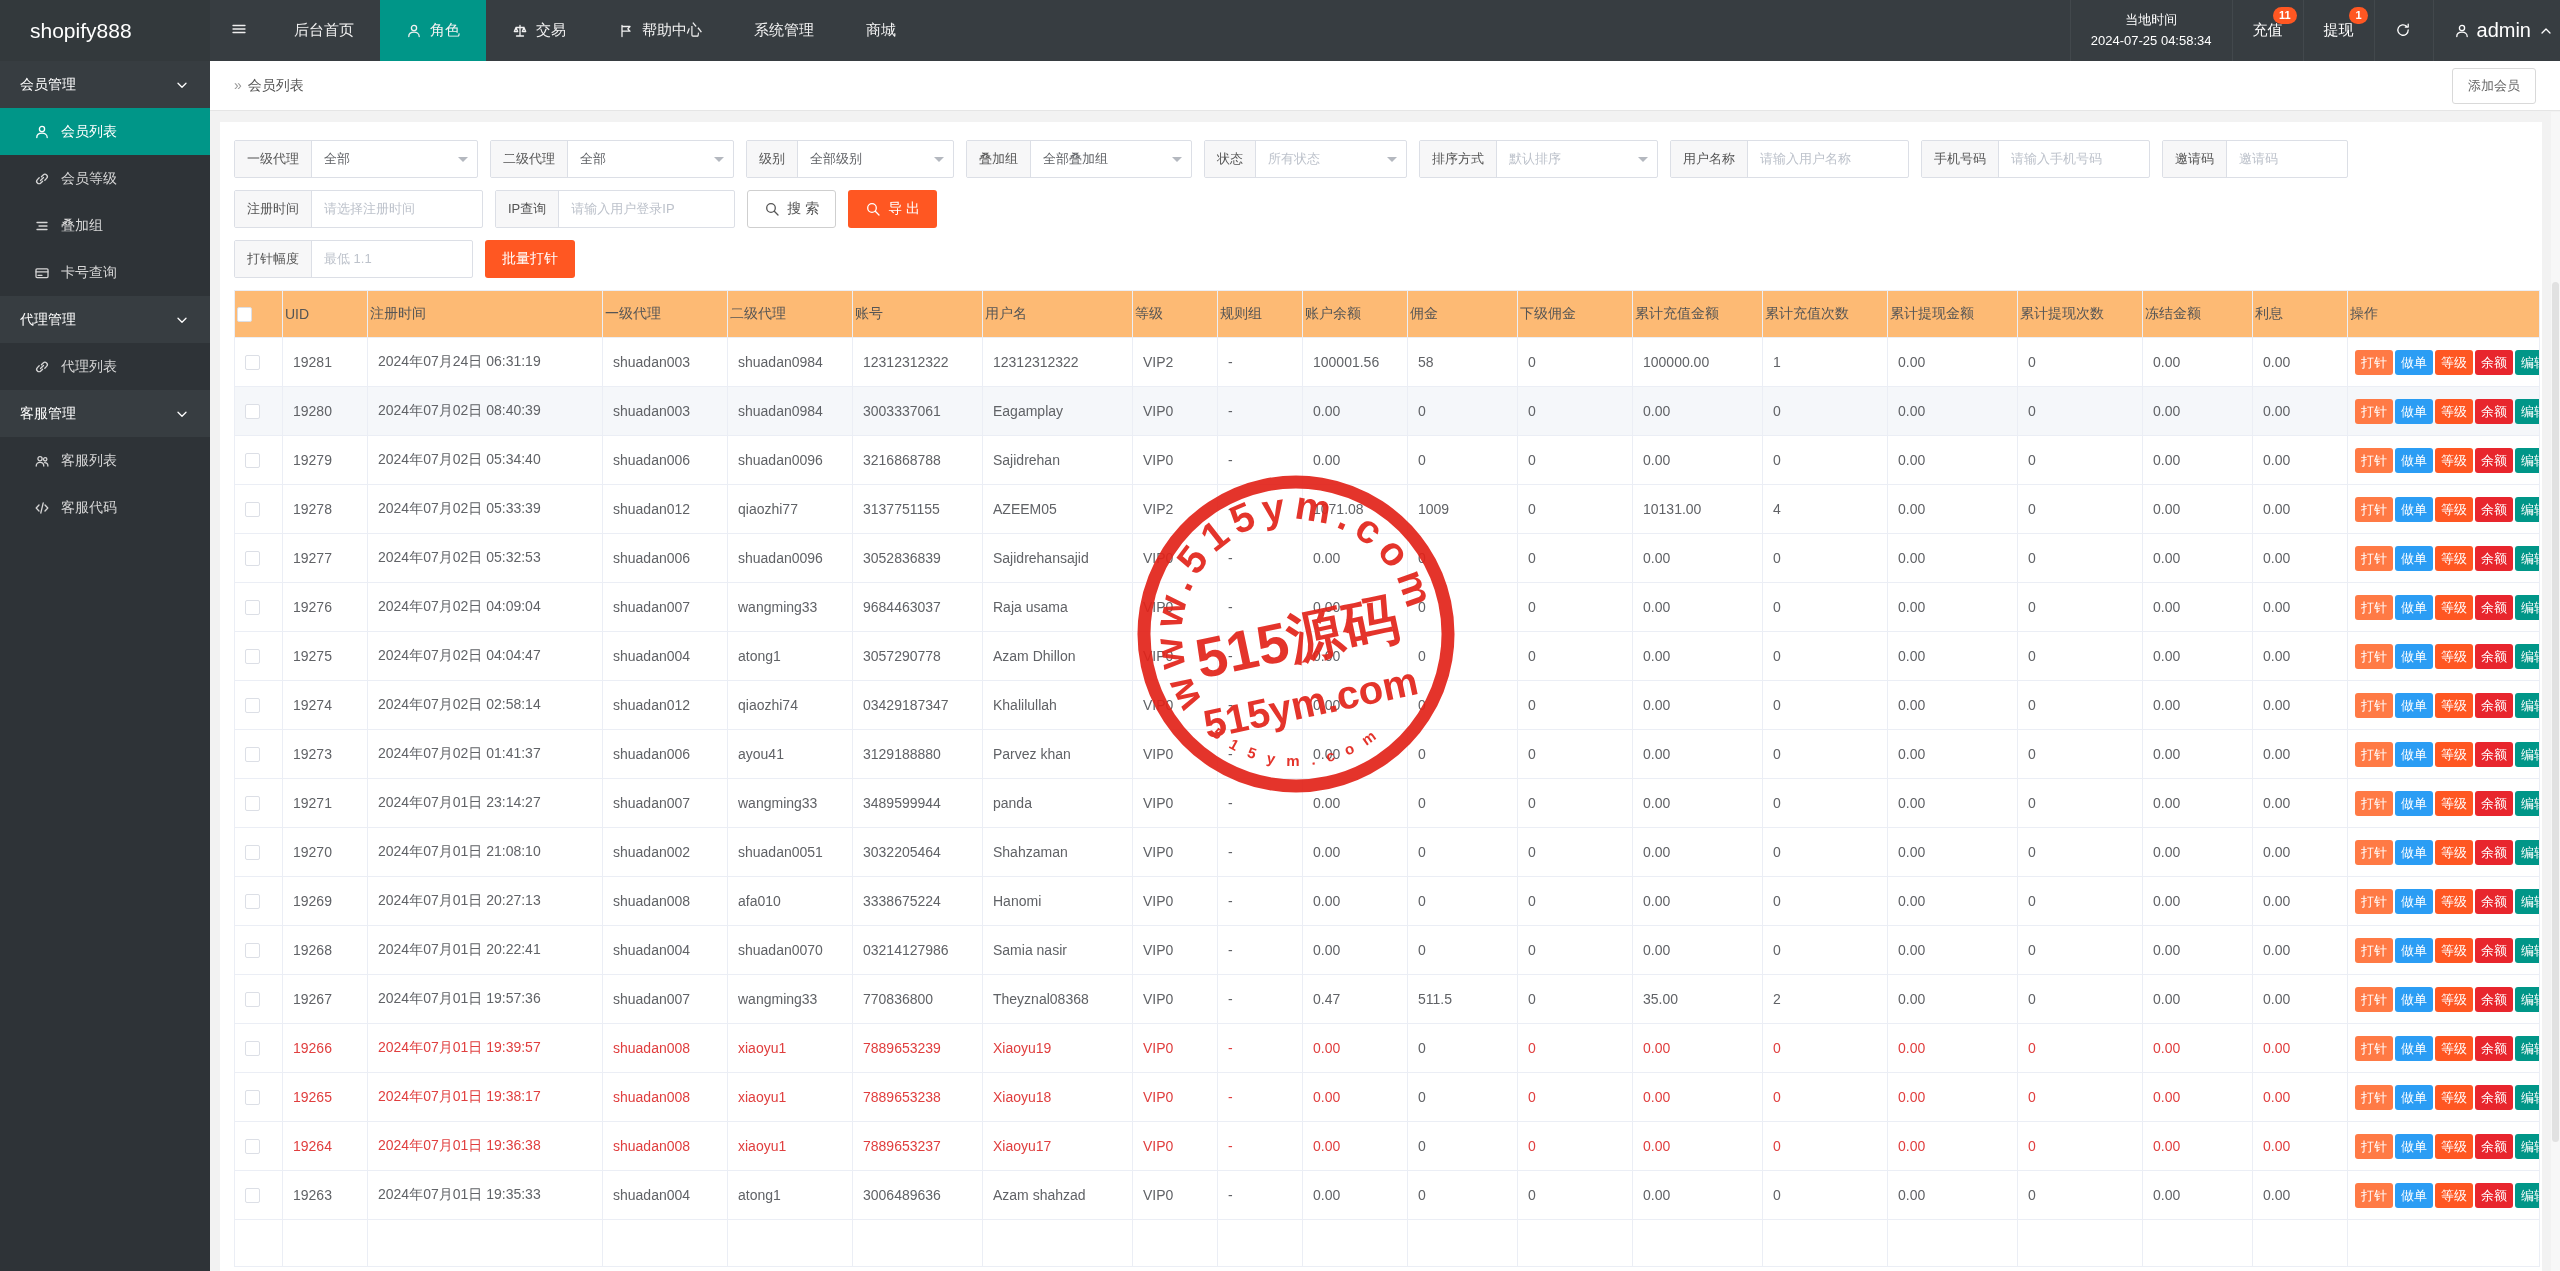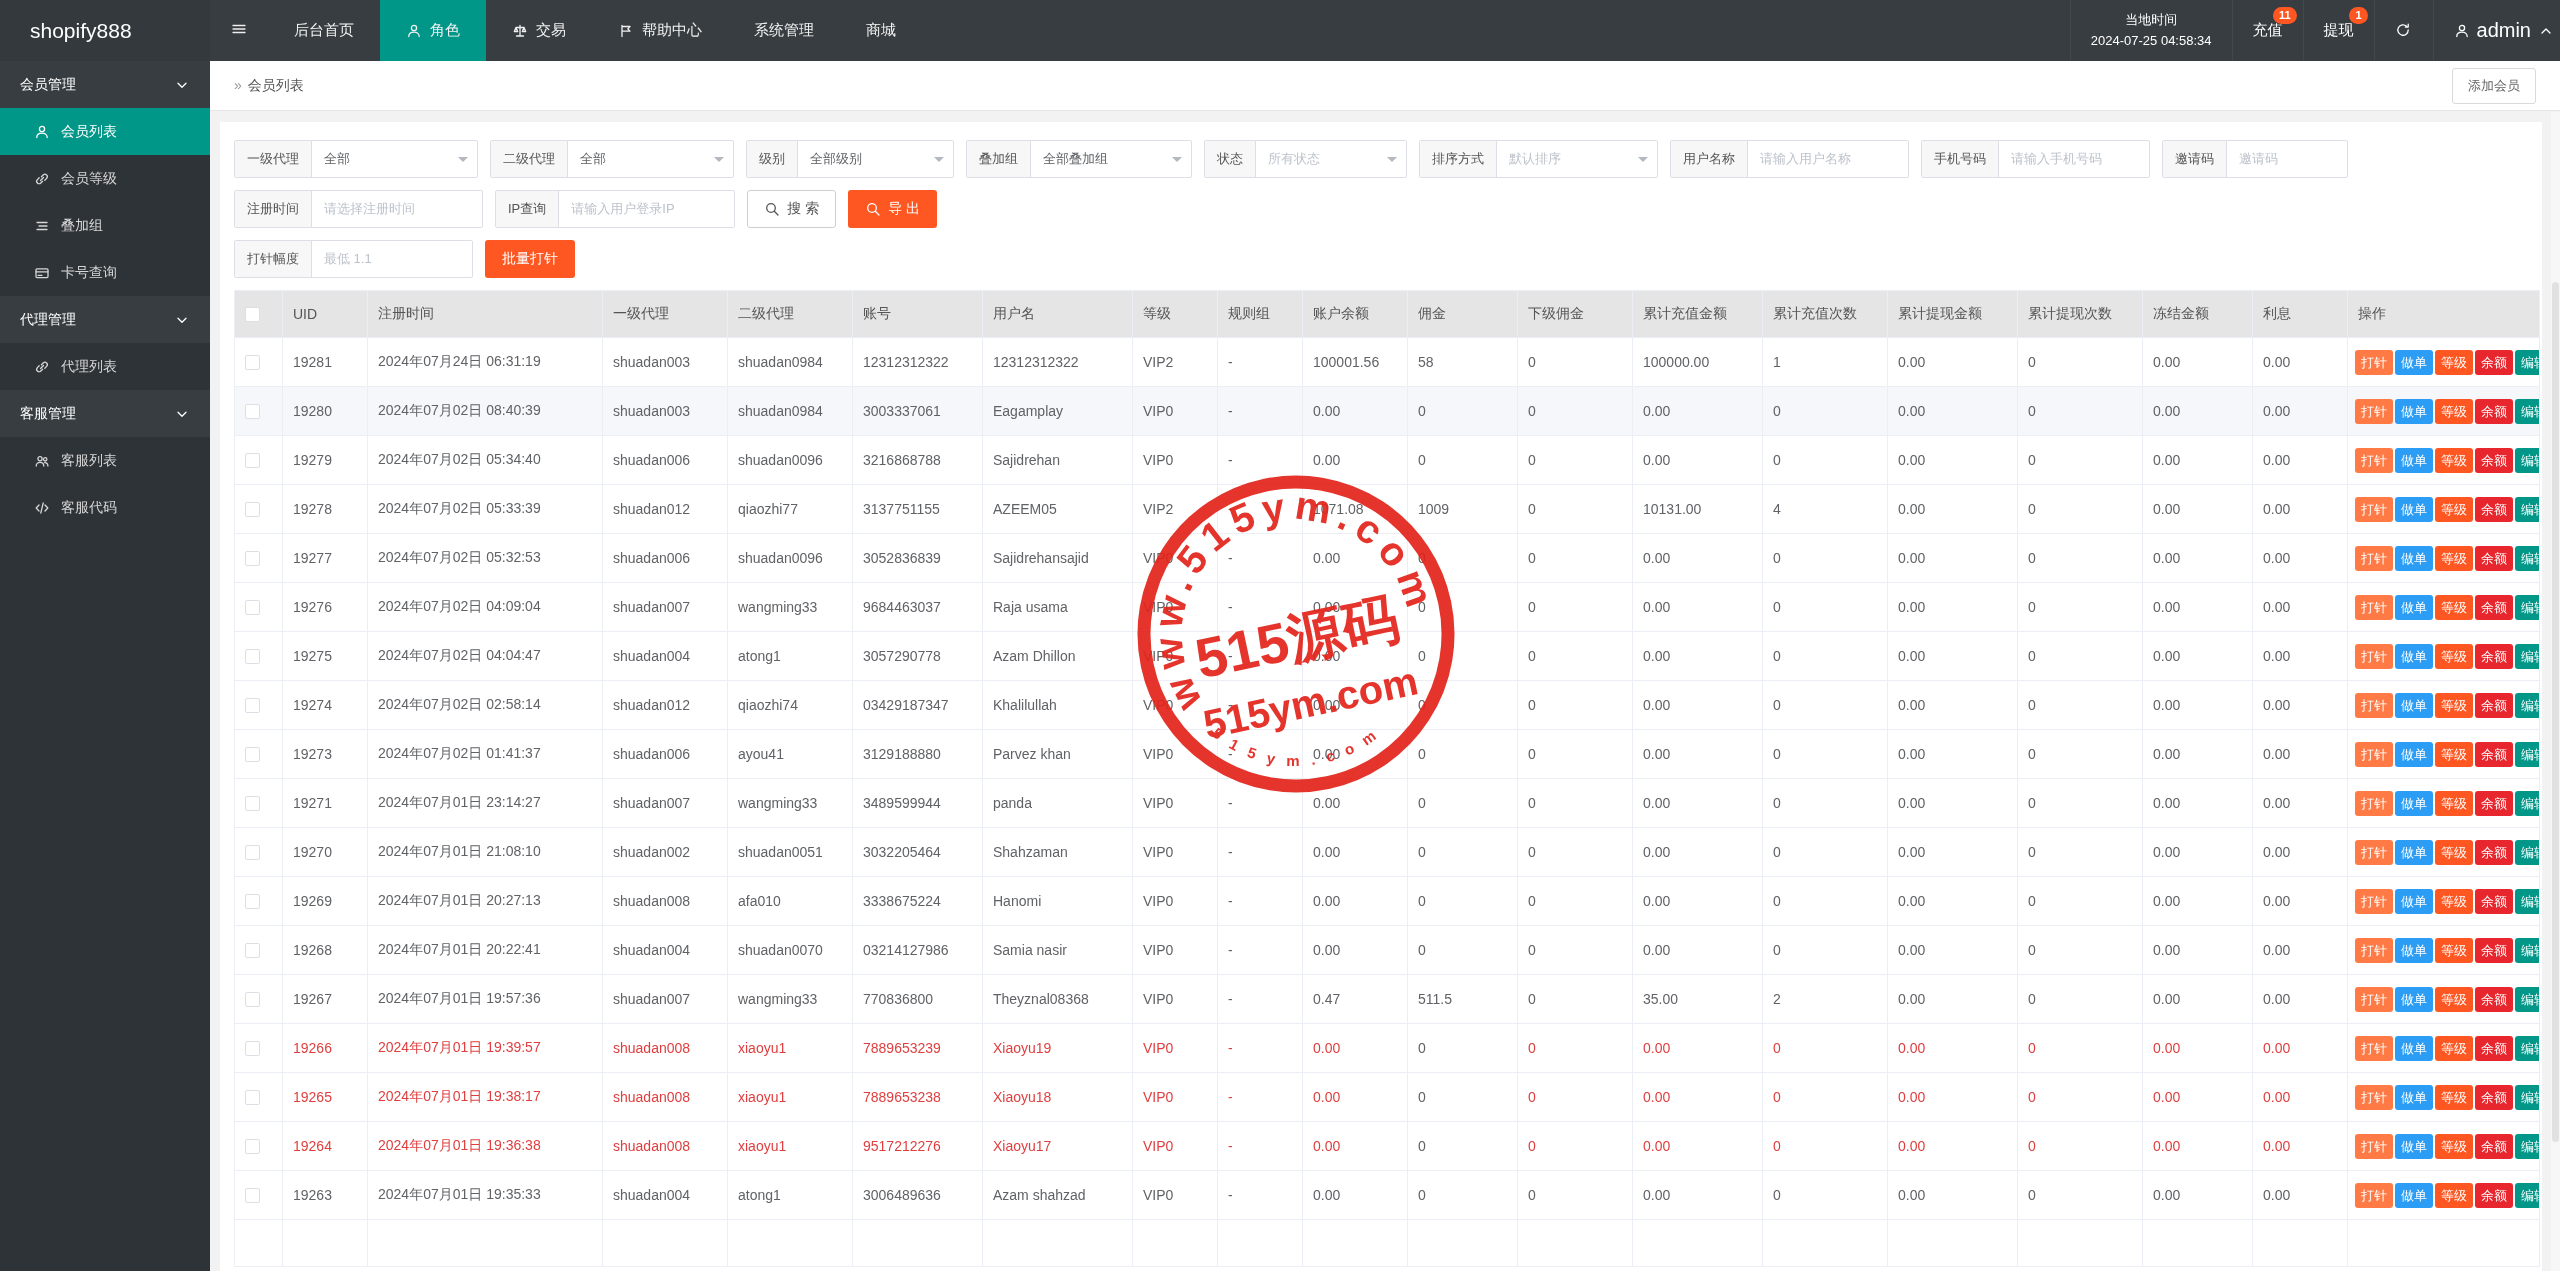--- a/index.html
+++ b/index.html
@@ -48,21 +48,21 @@
   .ffield.ph { color:#bdc2cb; }
   .caret { position:absolute; right:9px; top:16px; width:0; height:0; border:5px solid transparent; border-top-color:#b4b8bf; }
   .btn { height:38px; display:inline-flex; align-items:center; gap:7px; padding:0 16px; border-radius:3px; font-size:14px; cursor:pointer; border:1px solid transparent; }
   .btn.plain { background:#fff; border-color:#cfcfcf; color:#555; }
   .btn.orange { background:#ff5722; color:#fff; }
 
   
   .tablewrap { margin-top:10px; position:relative; }
   table { border-collapse:collapse; table-layout:fixed; }
   th, td { border:1px solid #ebeef5; font-size:14px; text-align:left; overflow:hidden; white-space:nowrap; }
-  th { font-weight:normal; color:#555; padding:14px 10px; background:#e5e5e5; }
+  th { font-weight:normal; color:#555; padding:14px 2px; background:#fdba74; }
   td { color:#606266; padding:15px 10px; background:#fff; }
   tr.hover td { background:#f5f7fa; }
   tr.red td { color:#e03e3e; }
   tr.red td.keep { color:#606266; }
   .cb { width:15px; height:15px; border:1px solid #dcdfe6; border-radius:2px; display:inline-block; background:#fff; vertical-align:middle; cursor:pointer; }
   .clipbox { width:31px; overflow:hidden; white-space:nowrap; }
   .opcell { border-left:1px solid #e2e2e2 !important; box-shadow:-5px 0 6px -5px rgba(0,0,0,.10); }
   td.opcell { padding:8px 6px; }
   .abtn { display:inline-block; margin:1px 1px; padding:6px 6px; border-radius:3px; color:#fff; font-size:13px; line-height:1; cursor:pointer; }
 
@@ -710,21 +710,21 @@
               <div class="clipbox">0.00</div>
             </td>
             <td class="opcell"><span class="abtn" style="background:#ff7a45">打针</span><span class="abtn" style="background:#2b9df4">做单</span><span class="abtn" style="background:#ff5722">等级</span><span class="abtn" style="background:#e8262d">余额</span><span class="abtn" style="background:#009688">编辑</span></td>
           </tr>
           <tr class="red ">
             <td><span class="cb"></span></td>
             <td>19264</td>
             <td>2024年07月01日 19:36:38</td>
             <td>shuadan008</td>
             <td>xiaoyu1</td>
-            <td>9517212276</td>
+            <td>7889653237</td>
             <td>Xiaoyu17</td>
             <td>VIP0</td>
             <td>-</td>
             <td>0.00</td>
             <td class="keep">0</td>
             <td>0</td>
             <td>0.00</td>
             <td>0</td>
             <td>0.00</td>
             <td>0</td>

